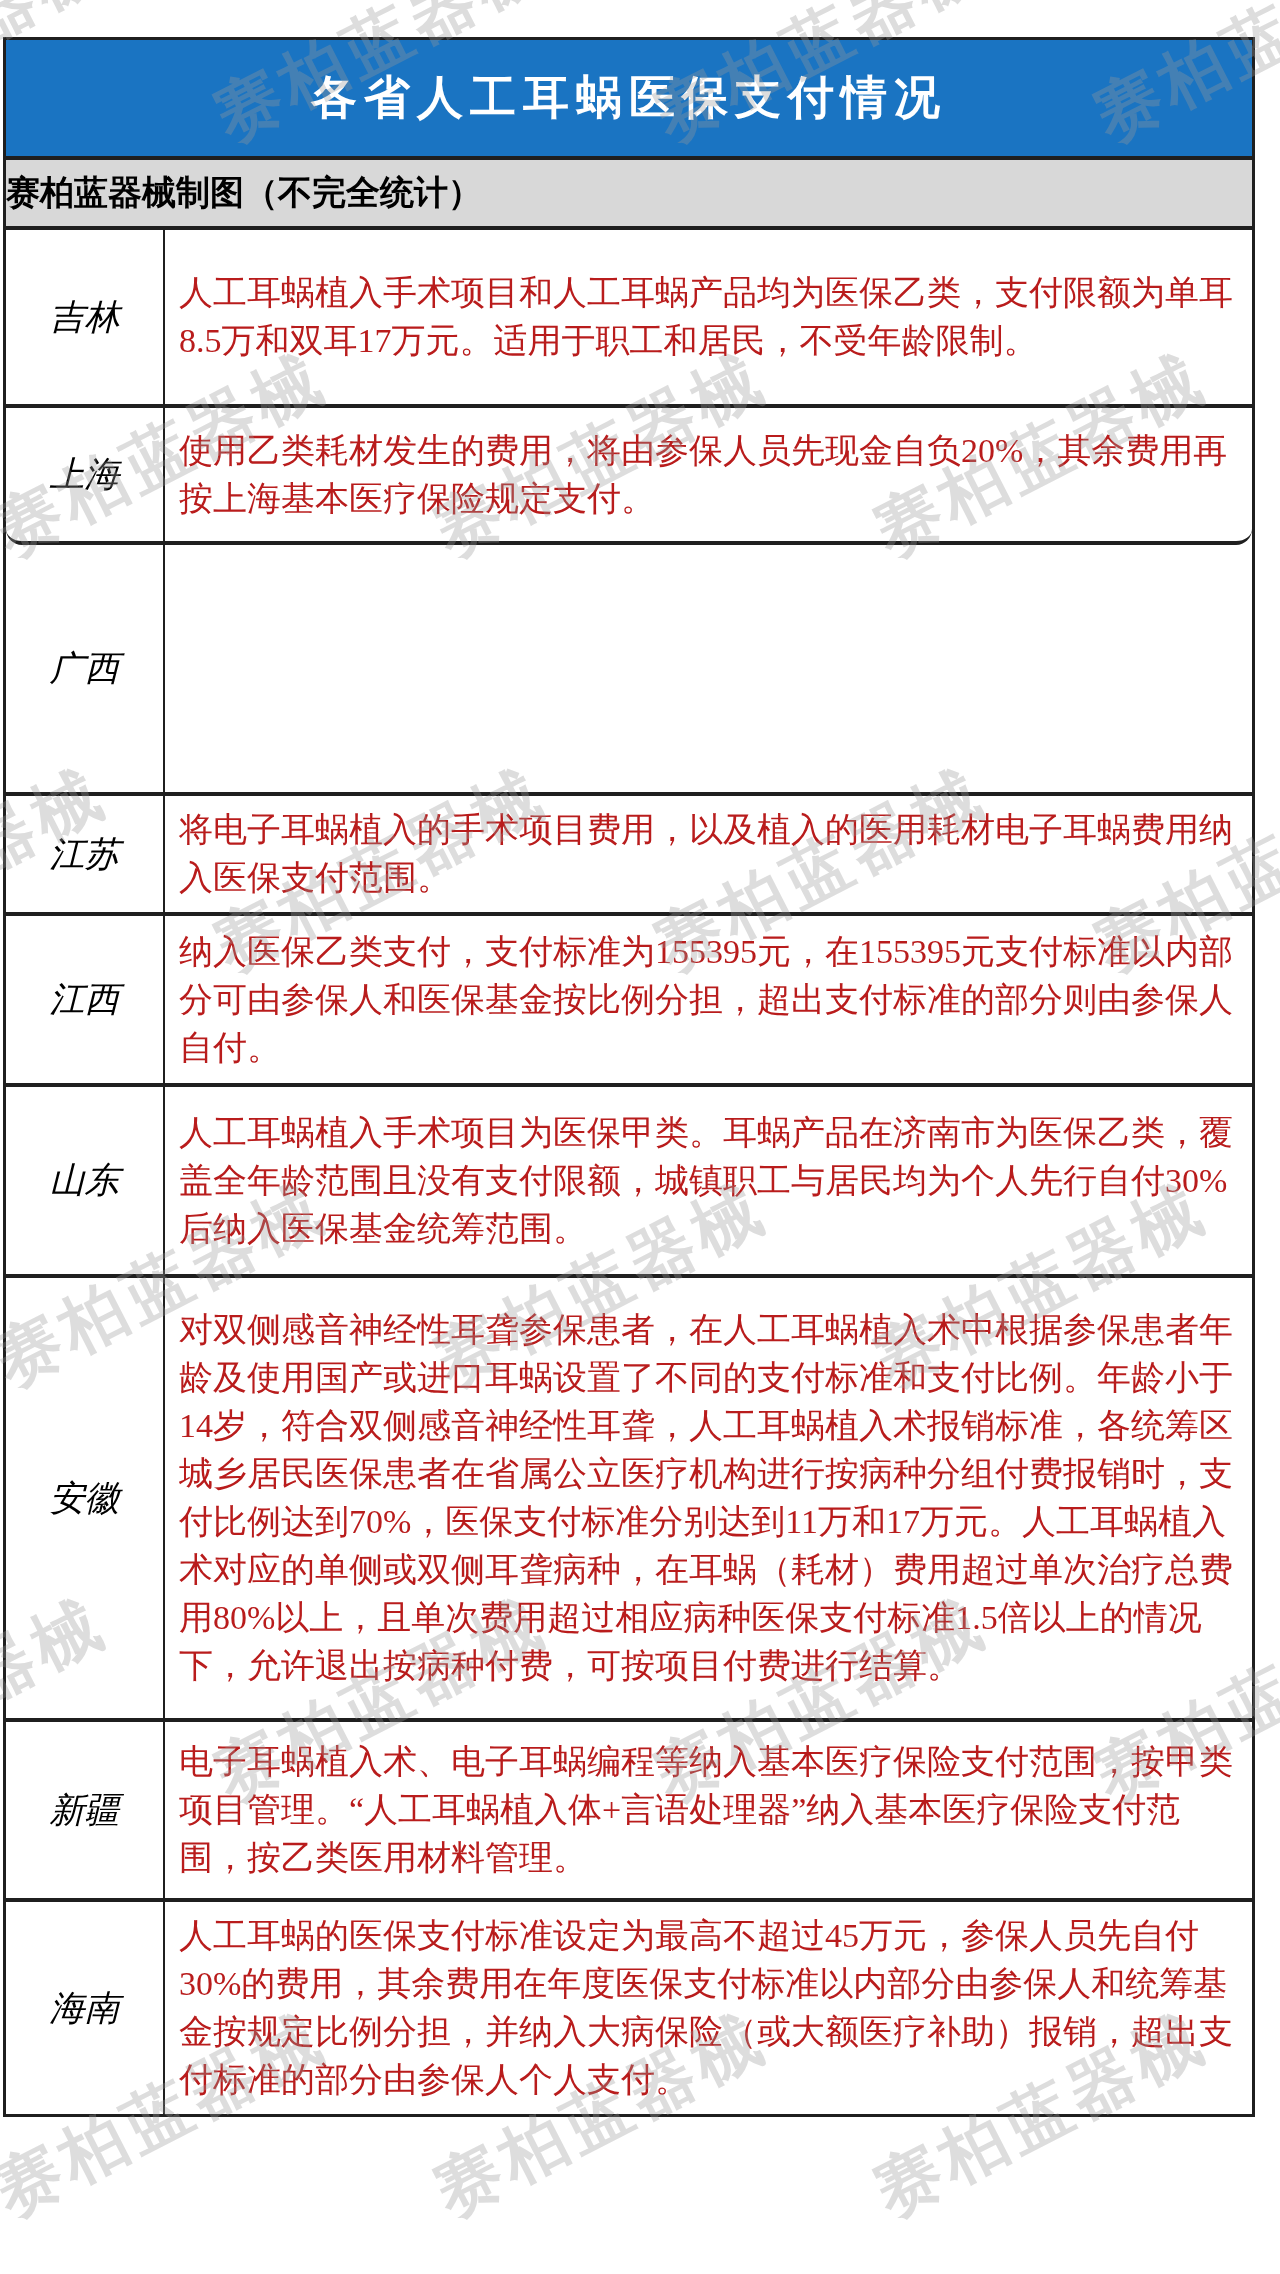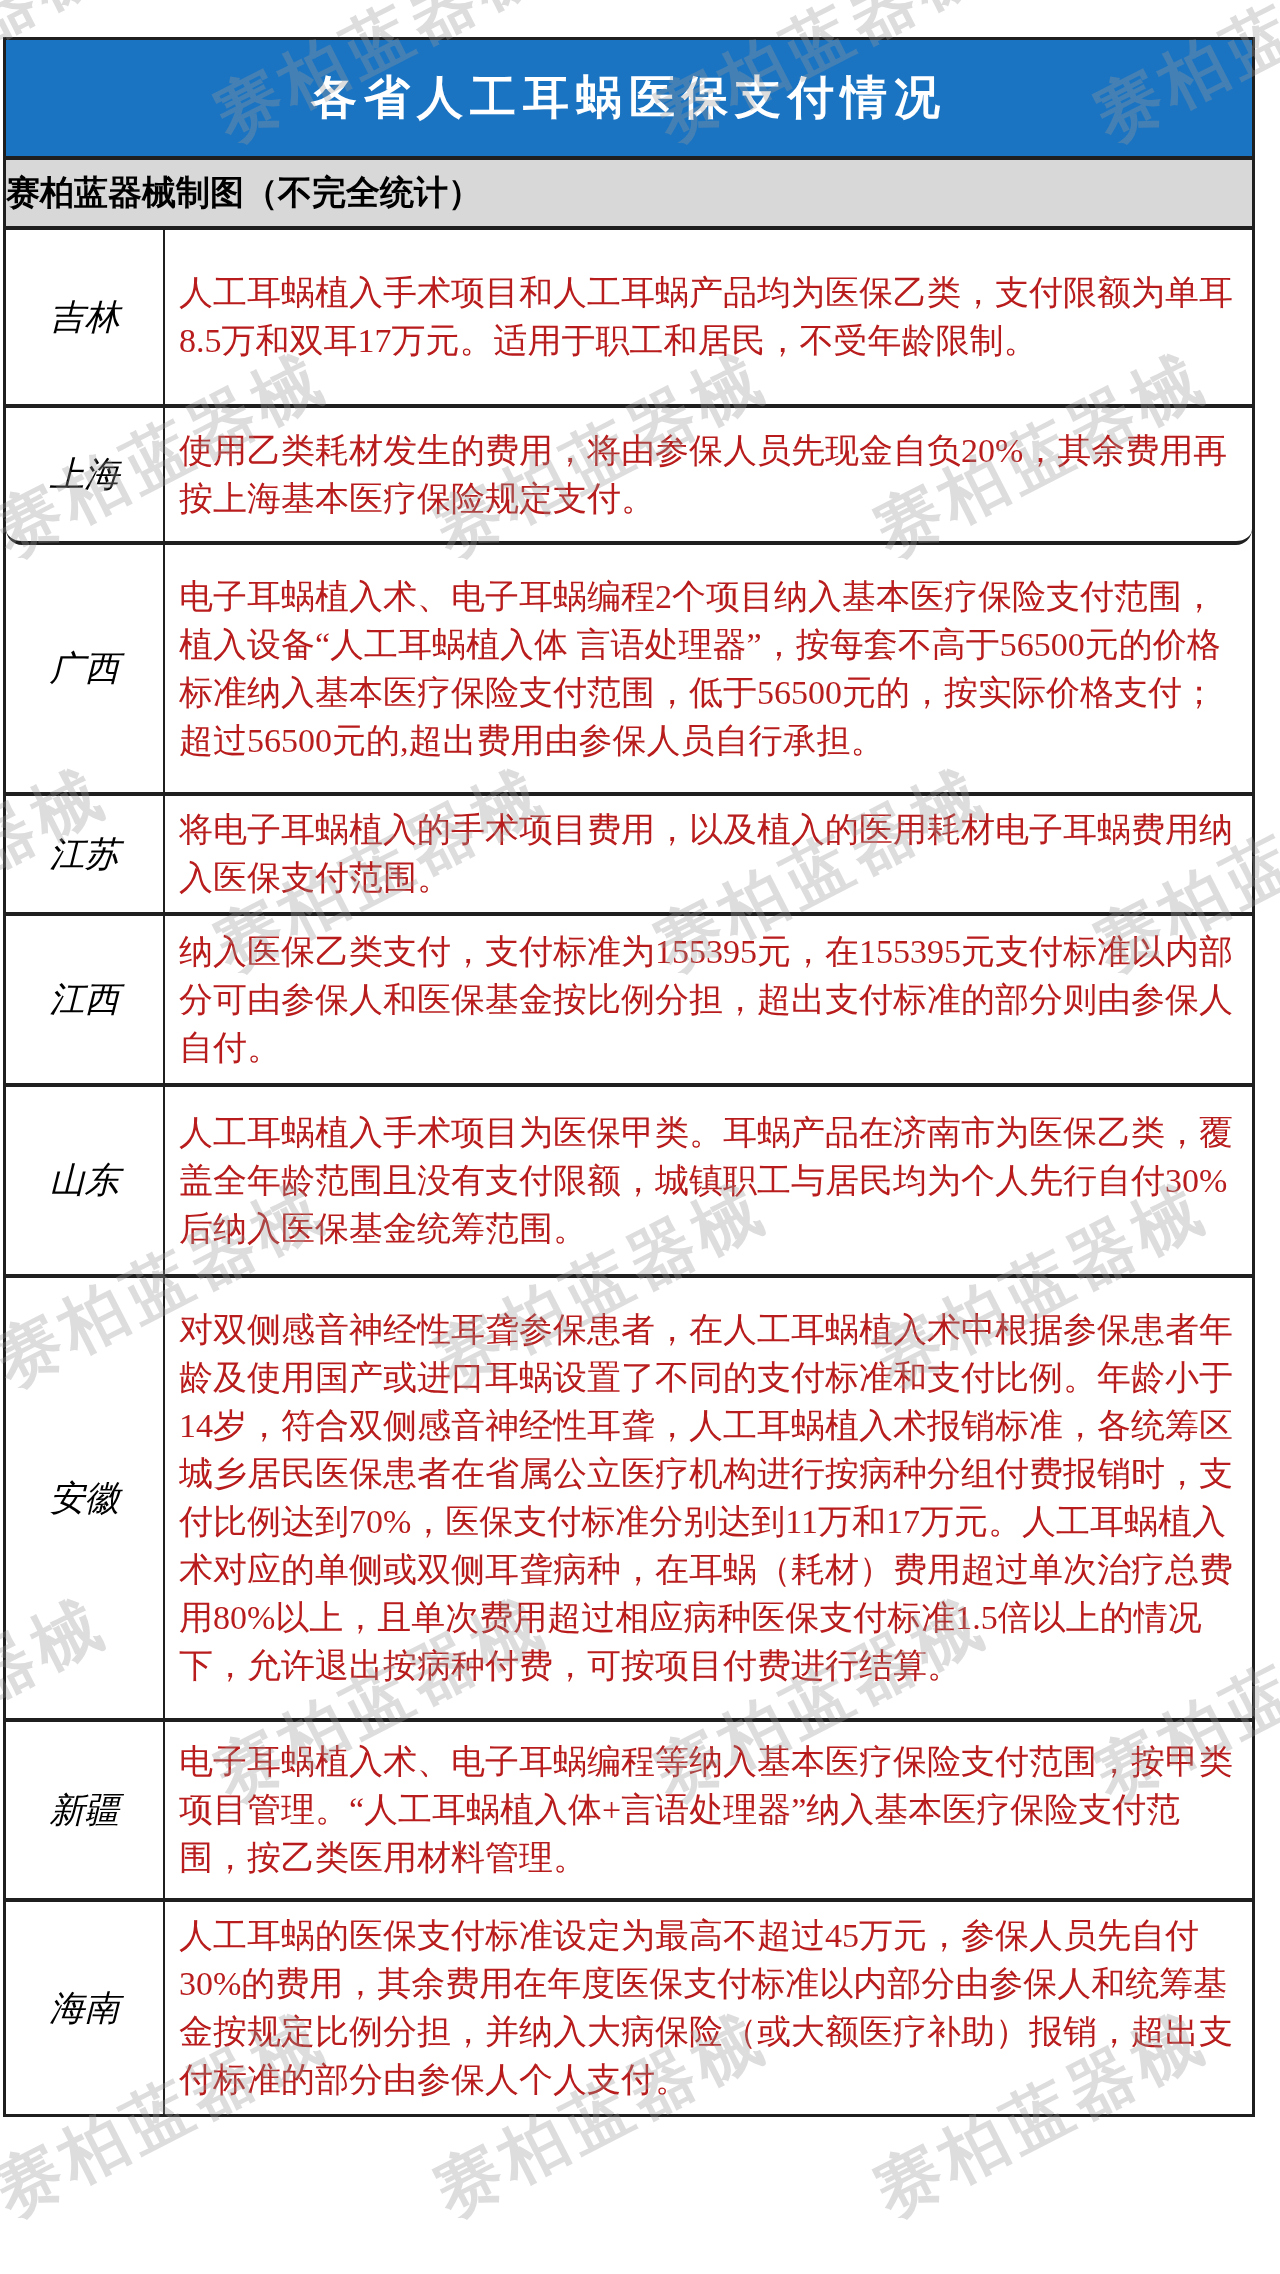--- a/index.html
+++ b/index.html
@@ -81,23 +81,20 @@
     <div class="row r1">
       <div class="prov">上海</div>
       <div class="policy">
           <div class="ptext">使用乙类耗材发生的费用，将由参保人员先现金自负20%，其余费用再按上海基本医疗保险规定支付。</div>
         </div>
     </div>
 
 
     <div class="row r3">
       <div class="prov">广西</div>
-      <div class="policy">
-          <div class="ptext">电子耳蜗植入术、电子耳蜗编程2个项目纳入基本医疗保险支付范围，植入设备“人工耳蜗植入体 言语处理器”，按每套不高于56500元的价格标准纳入基本医疗保险支付范围，低于56500元的，按实际价格支付；超过56500元的,超出费用由参保人员自行承担。</div>
-        </div>
     </div>
 
     <div class="row r4">
       <div class="prov">江苏</div>
       <div class="policy">
           <div class="ptext">将电子耳蜗植入的手术项目费用，以及植入的医用耗材电子耳蜗费用纳入医保支付范围。</div>
         </div>
     </div>
 
     <div class="row r5">

